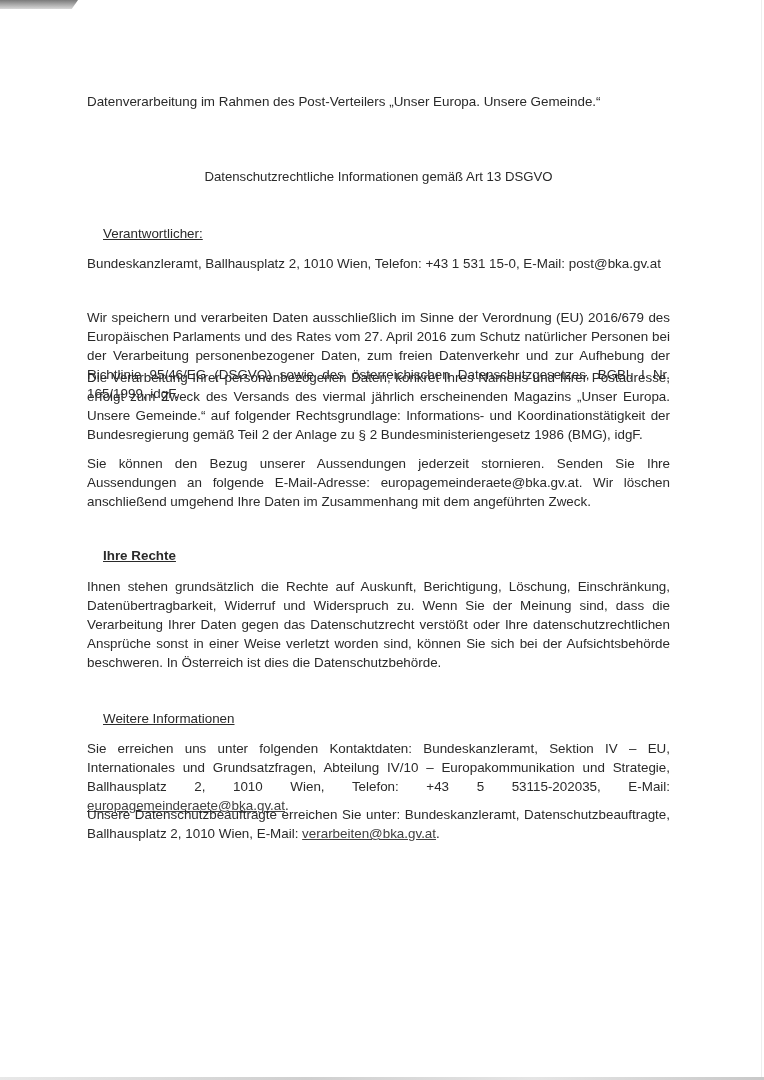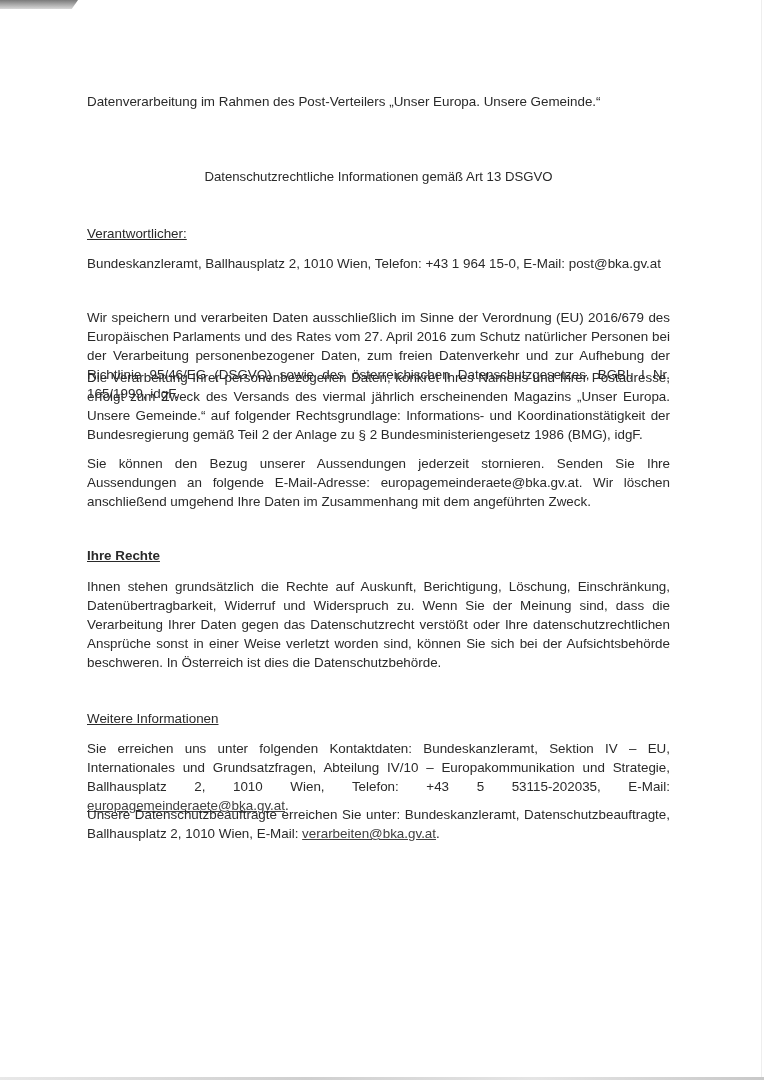--- a/index.html
+++ b/index.html
@@ -24,21 +24,21 @@
     }
     .page {
       position: absolute; left: 87px; top: 0; width: 583px;
       font-size: 13.4px; line-height: 19px;
     }
     .intro { position: absolute; top: 92px; left: 0; white-space: nowrap; }
     .title {
       position: absolute; top: 167px; left: 0; width: 583px; text-align: center;
       font-weight: normal; font-size: 13.2px;
     }
-    .heading { position: absolute; left: 0; text-decoration: underline; white-space: nowrap; }
+    .heading { position: absolute; left: 16px; text-decoration: underline; white-space: nowrap; }
     .para { position: absolute; left: 0; width: 583px; text-align: justify; }
     .para.left { text-align: left; }
     .link { color: #404040; text-decoration: underline; }
     #h-verant { top: 224px; }
     #p-address { top: 254px; white-space: nowrap; }
     #p-1 { top: 283px; margin-top: 25px; }
     #p-2 { top: 368px; }
     #p-3 { top: 454px; }
     #h-rechte { top: 546px; font-weight: bold; }
     #p-4 { top: 577px; }
@@ -52,21 +52,21 @@
 <div class="scan-corner"></div>
 <div class="scan-right"></div>
 <div class="scan-bottom"></div>
 
 <div class="page">
   <div class="intro">Datenverarbeitung im Rahmen des Post-Verteilers „Unser Europa. Unsere Gemeinde.“</div>
 
   <div class="title">Datenschutzrechtliche Informationen gemäß Art 13 DSGVO</div>
 
   <div class="heading" id="h-verant">Verantwortlicher:</div>
-  <div class="para left" id="p-address">Bundeskanzleramt, Ballhausplatz 2, 1010 Wien, Telefon: +43 1 964 15-0, E-Mail: post@bka.gv.at</div>
+  <div class="para left" id="p-address">Bundeskanzleramt, Ballhausplatz 2, 1010 Wien, Telefon: +43 1 531 15-0, E-Mail: post@bka.gv.at</div>
   <div class="para" id="p-1">Wir speichern und verarbeiten Daten ausschließlich im Sinne der Verordnung (EU) 2016/679 des Europäischen Parlaments und des Rates vom 27. April 2016 zum Schutz natürlicher Personen bei der Verarbeitung personenbezogener Daten, zum freien Datenverkehr und zur Aufhebung der Richtlinie 95/46/EG (DSGVO) sowie des österreichischen Datenschutzgesetzes, BGBl. I Nr. 165/1999, idgF.</div>
   <div class="para" id="p-2">Die Verarbeitung Ihrer personenbezogenen Daten, konkret Ihres Namens und Ihrer Postadresse, erfolgt zum Zweck des Versands des viermal jährlich erscheinenden Magazins „Unser Europa. Unsere Gemeinde.“ auf folgender Rechtsgrundlage: Informations- und Koordinationstätigkeit der Bundesregierung gemäß Teil 2 der Anlage zu § 2 Bundesministeriengesetz 1986 (BMG), idgF.</div>
   <div class="para" id="p-3">Sie können den Bezug unserer Aussendungen jederzeit stornieren. Senden Sie Ihre Aussendungen an folgende E-Mail-Adresse: europagemeinderaete@bka.gv.at. Wir löschen anschließend umgehend Ihre Daten im Zusammenhang mit dem angeführten Zweck.</div>
 
   <div class="heading" id="h-rechte">Ihre Rechte</div>
   <div class="para" id="p-4">Ihnen stehen grundsätzlich die Rechte auf Auskunft, Berichtigung, Löschung, Einschränkung, Datenübertragbarkeit, Widerruf und Widerspruch zu. Wenn Sie der Meinung sind, dass die Verarbeitung Ihrer Daten gegen das Datenschutzrecht verstößt oder Ihre datenschutzrechtlichen Ansprüche sonst in einer Weise verletzt worden sind, können Sie sich bei der Aufsichtsbehörde beschweren. In Österreich ist dies die Datenschutzbehörde.</div>
 
   <div class="heading" id="h-weitere">Weitere Informationen</div>
   <div class="para" id="p-5"><span>Sie erreichen uns unter folgenden Kontaktdaten: Bundeskanzleramt, Sektion IV – EU, Internationales und Grundsatzfragen, Abteilung IV/10 – Europakommunikation und Strategie, Ballhausplatz 2, 1010 Wien, Telefon: +43 5 53115-202035, E-Mail: </span><span class="link">europagemeinderaete@bka.gv.at</span><span>.</span></div>
   <div class="para" id="p-6"><span>Unsere Datenschutzbeauftragte erreichen Sie unter: Bundeskanzleramt, Datenschutzbeauftragte, Ballhausplatz 2, 1010 Wien, E-Mail: </span><span class="link">verarbeiten@bka.gv.at</span><span>.</span></div>

